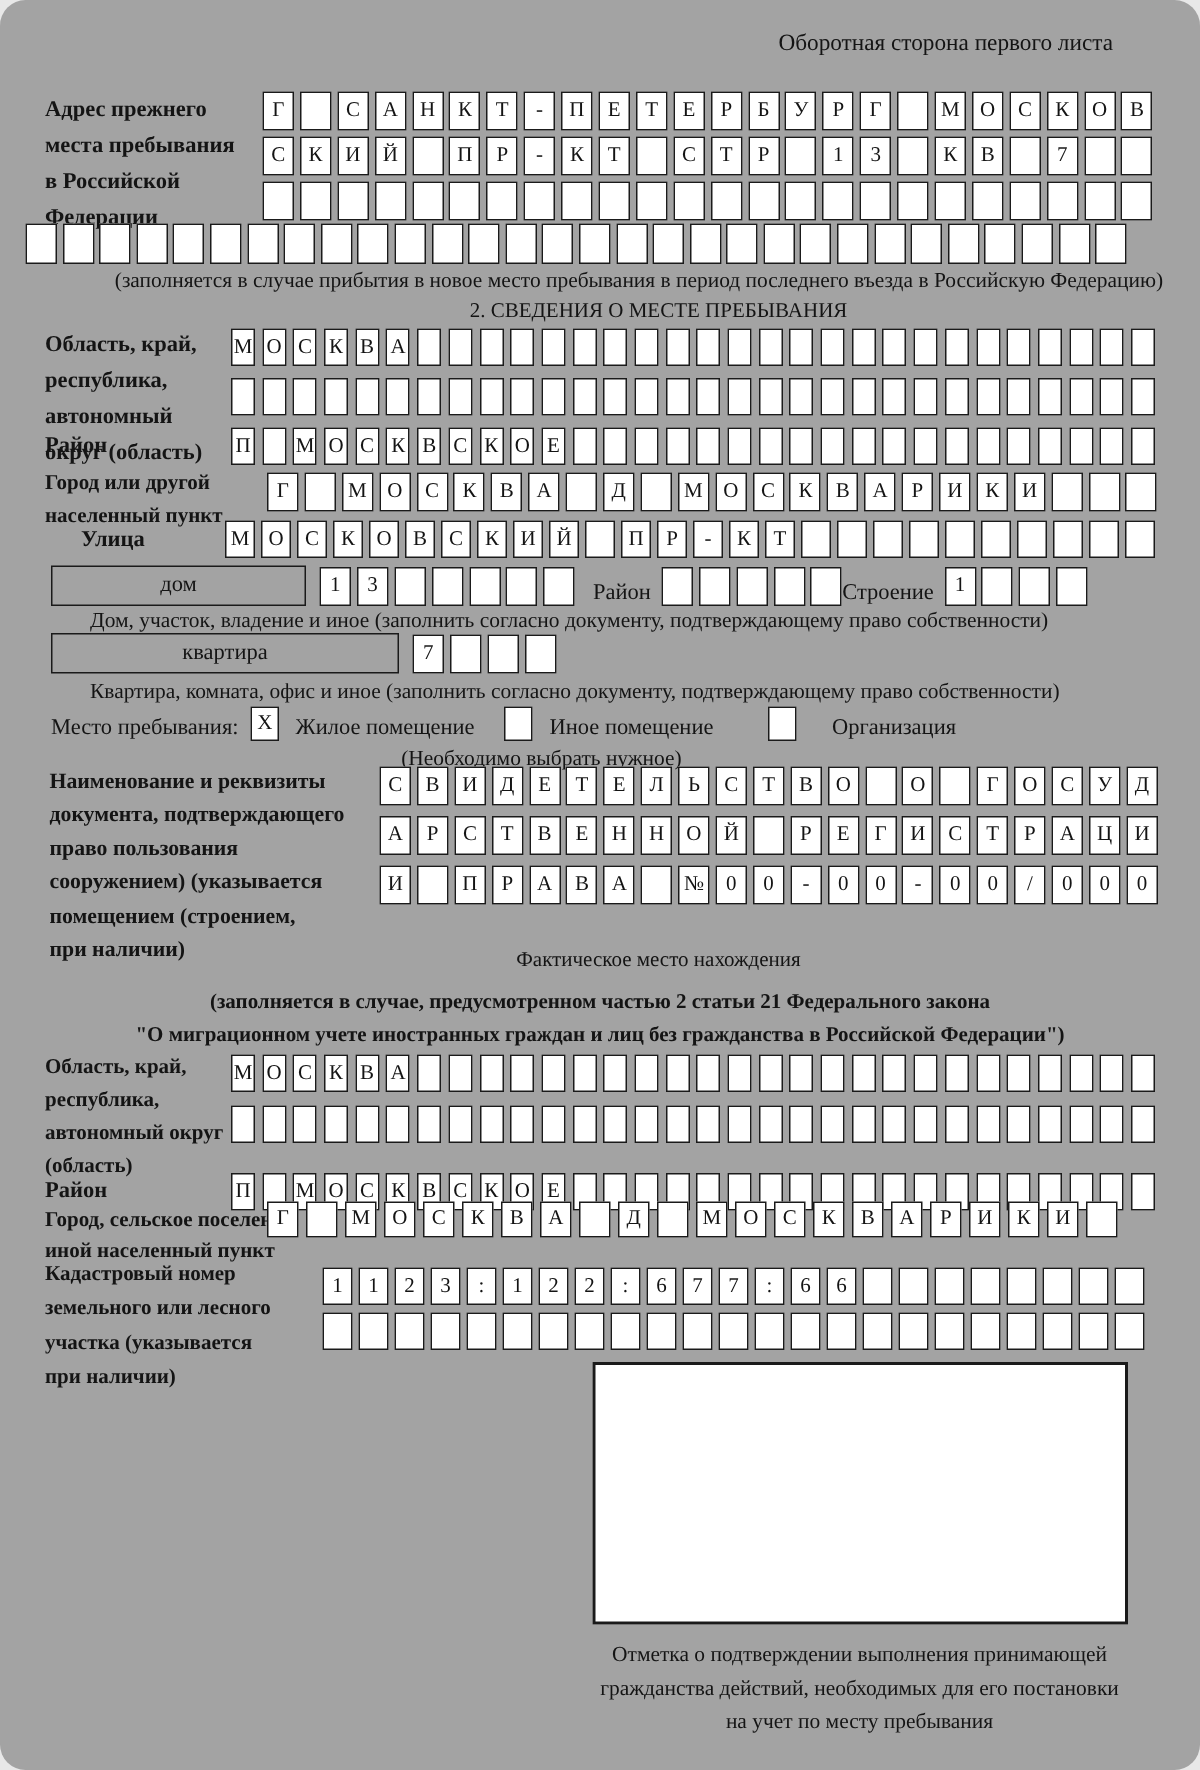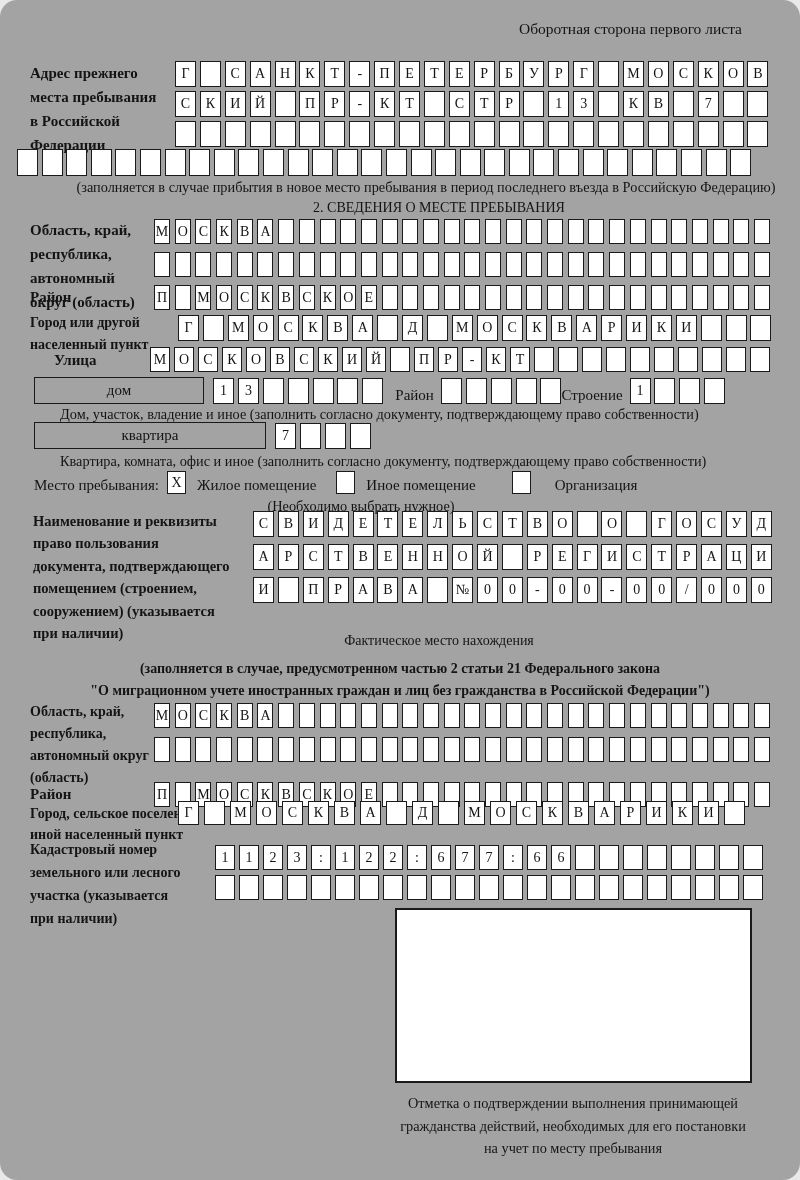--- a/index.html
+++ b/index.html
@@ -379,24 +379,24 @@
     <div class="inline-lbl" style="margin-left:11px;">Жилое помещение</div>
     <div class="checkbox" style="margin-left:20px;"></div>
     <div class="inline-lbl" style="margin-left:11px;">Иное помещение</div>
     <div class="checkbox" style="margin-left:36px;"></div>
     <div class="inline-lbl" style="margin-left:24px;">Организация</div>
   </div>
   <div class="abs note" style="top:498px;left:150px;width:370px;text-align:center;">(Необходимо выбрать нужное)</div>
 
   <div class="abs lbl doc" style="top:510px;left:33px;">
       <div>Наименование и реквизиты</div>
+      <div>документа, подтверждающего</div>
       <div>право пользования</div>
-      <div>документа, подтверждающего</div>
+      <div>сооружением) (указывается</div>
       <div>помещением (строением,</div>
-      <div>сооружением) (указывается</div>
       <div>при наличии)</div>
     </div>
   <div class="cells lg" style="top:511px;left:253px;">
       <span class="cell">С</span>
       <span class="cell">В</span>
       <span class="cell">И</span>
       <span class="cell">Д</span>
       <span class="cell">Е</span>
       <span class="cell">Т</span>
       <span class="cell">Е</span>

